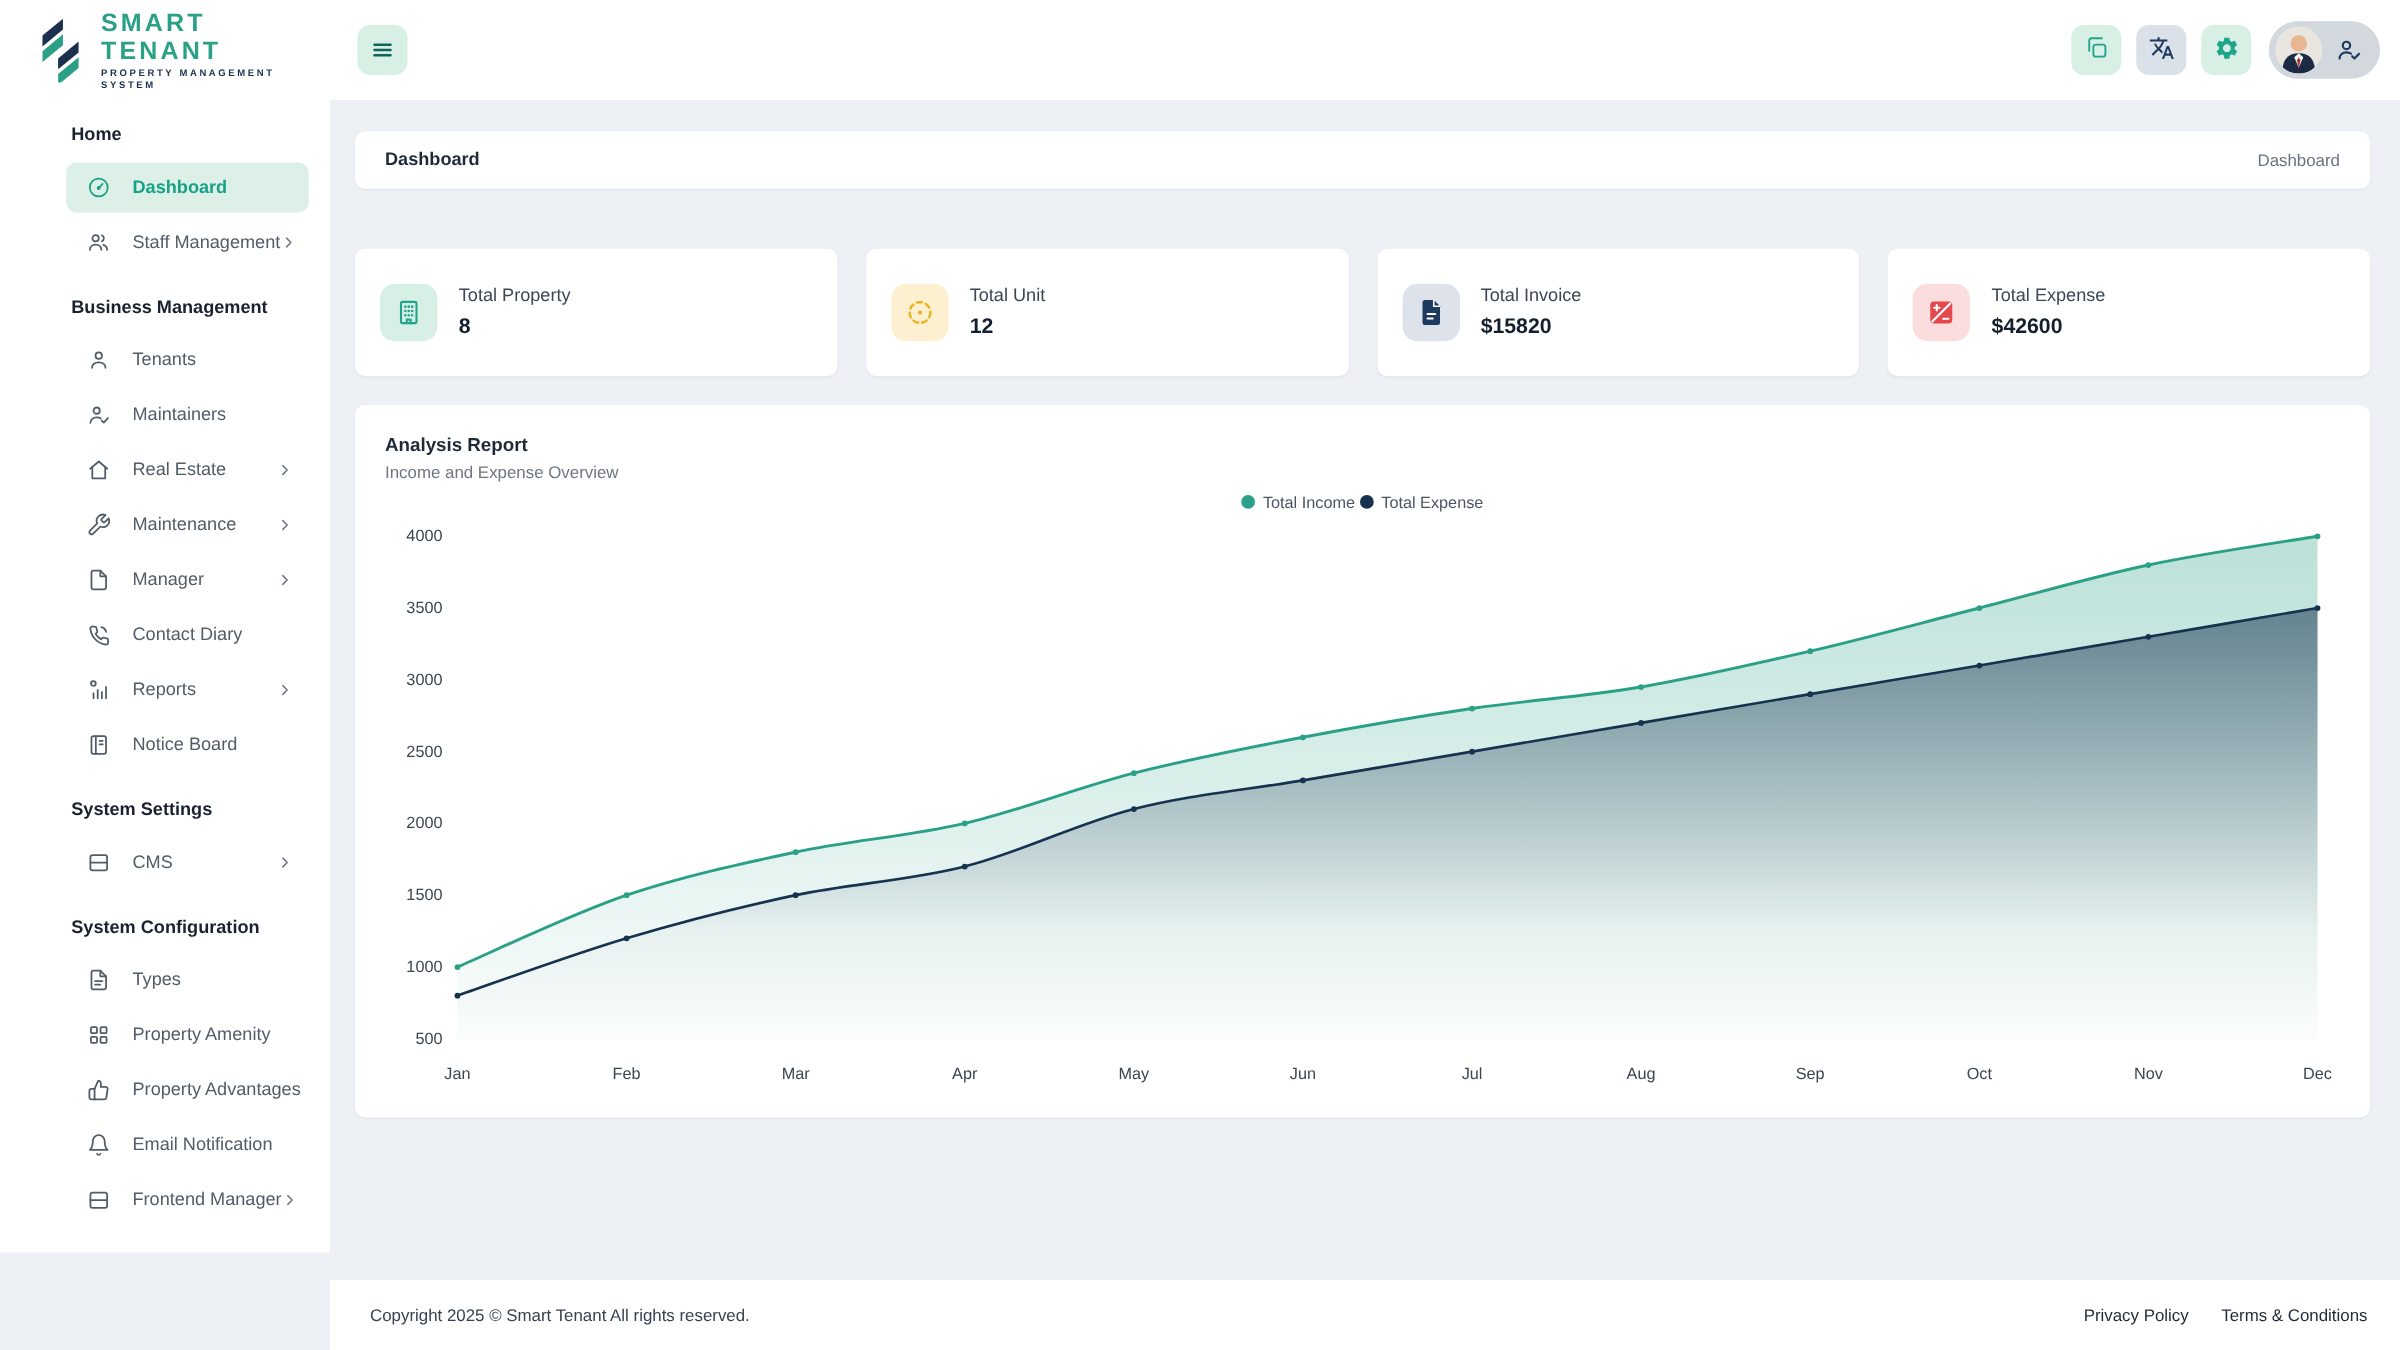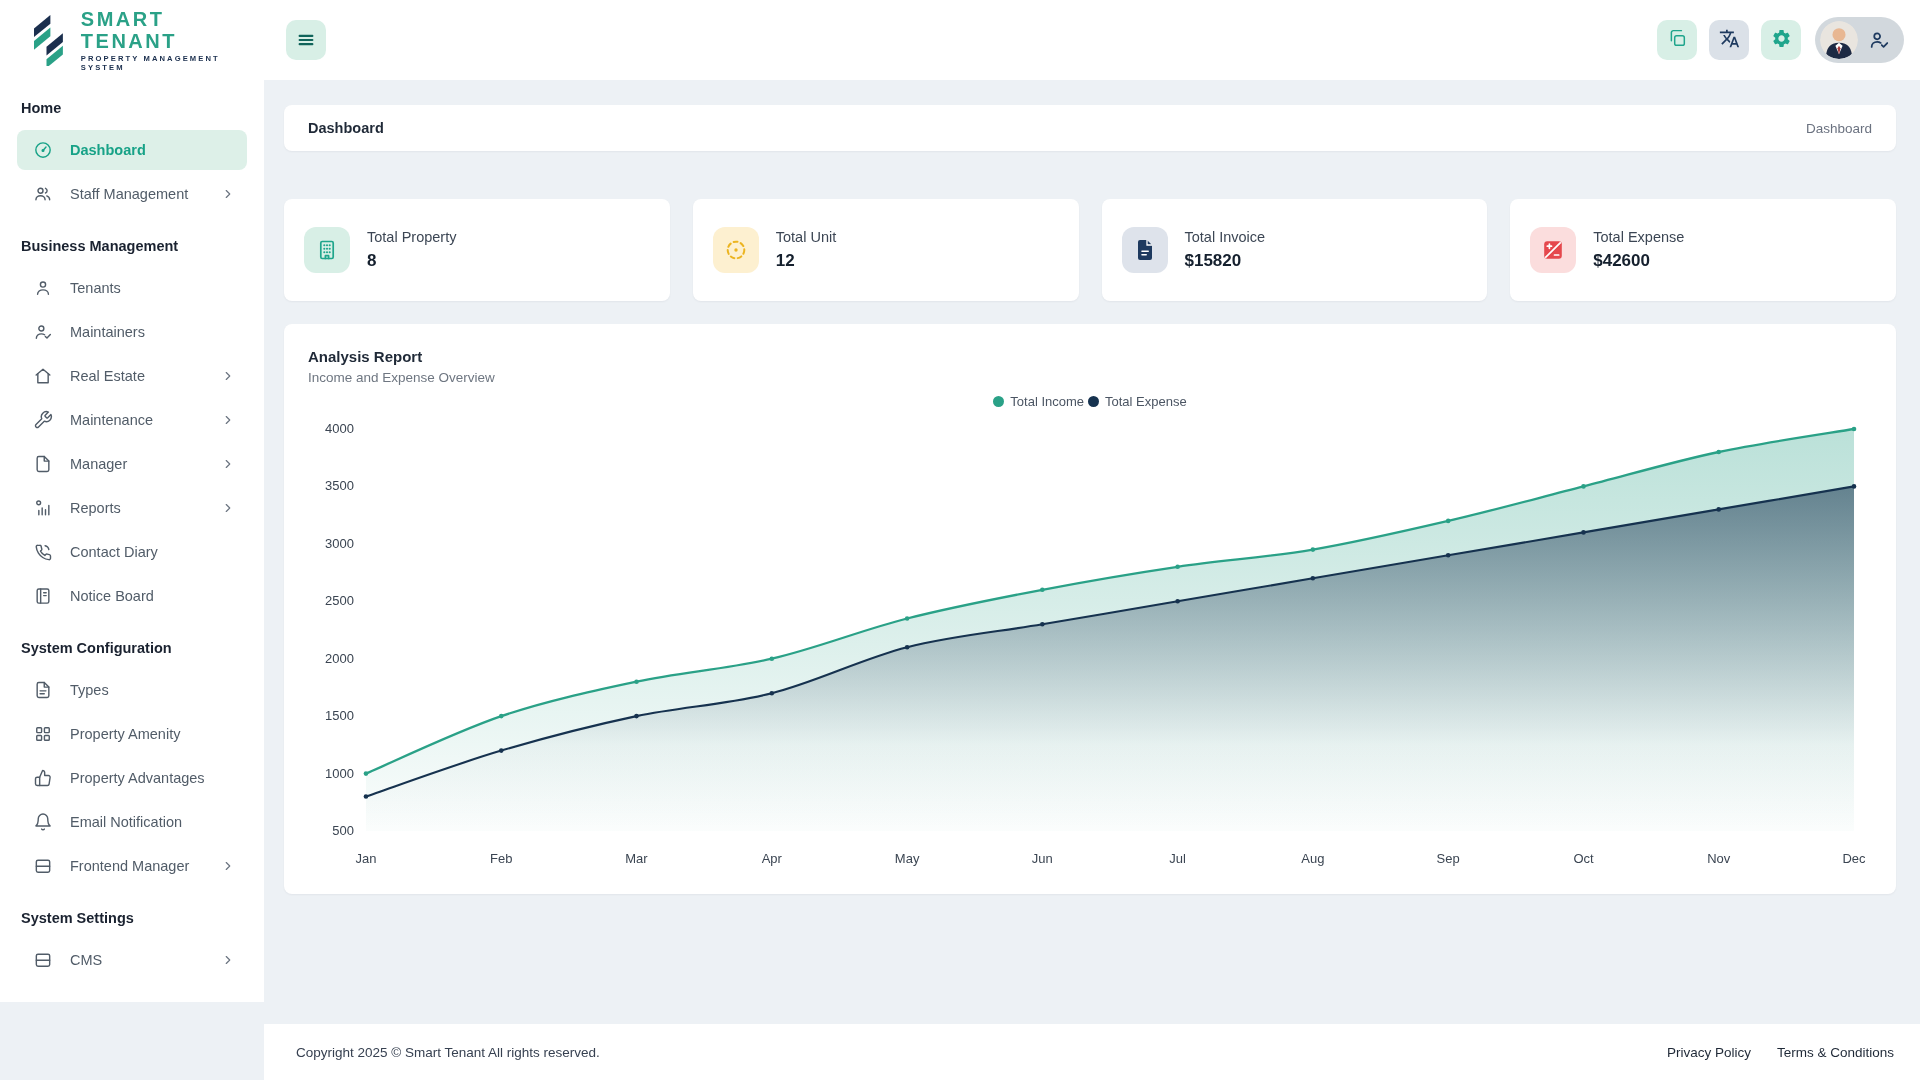--- a/index.html
+++ b/index.html
@@ -10,21 +10,21 @@
     display:flex;
     color:#1f2937;
   }
   
   .sidebar { width:264px; min-width:264px; background:#ffffff; height:1002px; display:flex; flex-direction:column; }
   .logo { height:80px; display:flex; align-items:center; gap:10px; padding-left:26px; cursor:pointer; }
   .logo-mark { width:46px; height:52px; }
   .logo-text-name { font-size:20px; font-weight:bold; letter-spacing:2.5px; color:#2aa187; line-height:1.1; }
   .logo-text-tag { font-size:7.6px; letter-spacing:2.1px; color:#1b2f4e; font-weight:bold; margin-top:2px; }
   .nav { flex:1; overflow:hidden; padding-top:6px; }
-  .nav-section { margin-bottom:10px; }
+  .nav-section { margin-bottom:10px;margin-left:36px; }
   .nav-section-label { font-size:14.5px; font-weight:bold; color:#1a2230; padding:14px 0 10px 21px; }
   .nav-item { display:flex; align-items:center; height:40px; margin:4px 17px; padding:0 12px 0 16px; border-radius:8px; color:#515c68; cursor:pointer; }
   .nav-item.active { background:#ddf0e8; color:#17a287; }
   .nav-item.active .nav-label { color:#17a287; font-weight:bold; }
   .nav-icon { width:20px; height:20px; margin-right:17px; display:inline-flex; }
   .nav-icon svg { width:20px; height:20px; }
   .nav-label { font-size:14.5px; flex:1; white-space:nowrap; }
   .nav-chev { width:14px; height:14px; color:#6b7480; }
   .nav-chev svg { width:14px; height:14px; }
   
@@ -162,47 +162,62 @@
             </svg>
           </span>
           <span class="nav-label">Manager</span>
           <span class="nav-chev"><svg viewBox="0 0 24 24" fill="none" stroke="currentColor" stroke-width="2" stroke-linecap="round" stroke-linejoin="round">
               <path d="M9 6l6 6-6 6"></path>
             </svg></span>
         </div>
         <div class="nav-item">
           <span class="nav-icon">
             <svg viewBox="0 0 24 24" fill="none" stroke="currentColor" stroke-width="1.7" stroke-linecap="round" stroke-linejoin="round">
+              <path d="M21 16.9v2.6a1.7 1.7 0 01-1.9 1.7 17 17 0 01-7.4-2.6 16.8 16.8 0 01-5.2-5.2A17 17 0 013.9 5.9 1.7 1.7 0 015.6 4h2.6a1.7 1.7 0 011.7 1.5c.1.9.3 1.7.6 2.5a1.7 1.7 0 01-.4 1.8l-1.1 1.1a13.6 13.6 0 005.2 5.2l1.1-1.1a1.7 1.7 0 011.8-.4c.8.3 1.6.5 2.5.6a1.7 1.7 0 011.4 1.7z"></path>
+              <path d="M14.5 4.5s1.9.4 3 1.5 1.5 3 1.5 3"></path>
+            </svg>
+          </span>
+          <span class="nav-label">Contact Diary</span>
+        </div>
+        <div class="nav-item">
+          <span class="nav-icon">
+            <svg viewBox="0 0 24 24" fill="none" stroke="currentColor" stroke-width="1.7" stroke-linecap="round" stroke-linejoin="round">
               <circle cx="6.8" cy="5.8" r="2.3"></circle>
               <path d="M7 20v-5M11 20v-8M15 20v-6M19 20V9"></path>
             </svg>
           </span>
           <span class="nav-label">Reports</span>
           <span class="nav-chev"><svg viewBox="0 0 24 24" fill="none" stroke="currentColor" stroke-width="2" stroke-linecap="round" stroke-linejoin="round">
               <path d="M9 6l6 6-6 6"></path>
             </svg></span>
-        </div>
-        <div class="nav-item">
-          <span class="nav-icon">
-            <svg viewBox="0 0 24 24" fill="none" stroke="currentColor" stroke-width="1.7" stroke-linecap="round" stroke-linejoin="round">
-              <path d="M21 16.9v2.6a1.7 1.7 0 01-1.9 1.7 17 17 0 01-7.4-2.6 16.8 16.8 0 01-5.2-5.2A17 17 0 013.9 5.9 1.7 1.7 0 015.6 4h2.6a1.7 1.7 0 011.7 1.5c.1.9.3 1.7.6 2.5a1.7 1.7 0 01-.4 1.8l-1.1 1.1a13.6 13.6 0 005.2 5.2l1.1-1.1a1.7 1.7 0 011.8-.4c.8.3 1.6.5 2.5.6a1.7 1.7 0 011.4 1.7z"></path>
-              <path d="M14.5 4.5s1.9.4 3 1.5 1.5 3 1.5 3"></path>
-            </svg>
-          </span>
-          <span class="nav-label">Contact Diary</span>
         </div>
         <div class="nav-item">
           <span class="nav-icon">
             <svg viewBox="0 0 24 24" fill="none" stroke="currentColor" stroke-width="1.7" stroke-linecap="round" stroke-linejoin="round">
               <rect x="5" y="3.5" width="14" height="17" rx="2"></rect>
               <path d="M9.2 3.5v17"></path>
               <path d="M12.8 8h3M12.8 11.5h3"></path>
             </svg>
           </span>
           <span class="nav-label">Notice Board</span>
+        </div>
+      </div>
+      <div class="nav-section">
+        <div class="nav-section-label">System Settings</div>
+        <div class="nav-item">
+          <span class="nav-icon">
+            <svg viewBox="0 0 24 24" fill="none" stroke="currentColor" stroke-width="1.7" stroke-linecap="round" stroke-linejoin="round">
+              <rect x="4" y="5" width="16" height="14.5" rx="2"></rect>
+              <path d="M4 12.2h16"></path>
+            </svg>
+          </span>
+          <span class="nav-label">CMS</span>
+          <span class="nav-chev"><svg viewBox="0 0 24 24" fill="none" stroke="currentColor" stroke-width="2" stroke-linecap="round" stroke-linejoin="round">
+              <path d="M9 6l6 6-6 6"></path>
+            </svg></span>
         </div>
       </div>
       <div class="nav-section">
         <div class="nav-section-label">System Configuration</div>
         <div class="nav-item">
           <span class="nav-icon">
             <svg viewBox="0 0 24 24" fill="none" stroke="currentColor" stroke-width="1.7" stroke-linecap="round" stroke-linejoin="round">
               <path d="M13.5 3H7a2 2 0 00-2 2v14a2 2 0 002 2h10a2 2 0 002-2V8.5z"></path>
               <path d="M13.5 3v5.5H19"></path>
               <path d="M8.5 13h7M8.5 16.5h5"></path>
@@ -240,35 +255,20 @@
           <span class="nav-label">Email Notification</span>
         </div>
         <div class="nav-item">
           <span class="nav-icon">
             <svg viewBox="0 0 24 24" fill="none" stroke="currentColor" stroke-width="1.7" stroke-linecap="round" stroke-linejoin="round">
               <rect x="4" y="5" width="16" height="14.5" rx="2"></rect>
               <path d="M4 12.2h16"></path>
             </svg>
           </span>
           <span class="nav-label">Frontend Manager</span>
-          <span class="nav-chev"><svg viewBox="0 0 24 24" fill="none" stroke="currentColor" stroke-width="2" stroke-linecap="round" stroke-linejoin="round">
-              <path d="M9 6l6 6-6 6"></path>
-            </svg></span>
-        </div>
-      </div>
-      <div class="nav-section">
-        <div class="nav-section-label">System Settings</div>
-        <div class="nav-item">
-          <span class="nav-icon">
-            <svg viewBox="0 0 24 24" fill="none" stroke="currentColor" stroke-width="1.7" stroke-linecap="round" stroke-linejoin="round">
-              <rect x="4" y="5" width="16" height="14.5" rx="2"></rect>
-              <path d="M4 12.2h16"></path>
-            </svg>
-          </span>
-          <span class="nav-label">CMS</span>
           <span class="nav-chev"><svg viewBox="0 0 24 24" fill="none" stroke="currentColor" stroke-width="2" stroke-linecap="round" stroke-linejoin="round">
               <path d="M9 6l6 6-6 6"></path>
             </svg></span>
         </div>
       </div>
     </nav>
 </aside>
 
 <div class="main-col">
 

